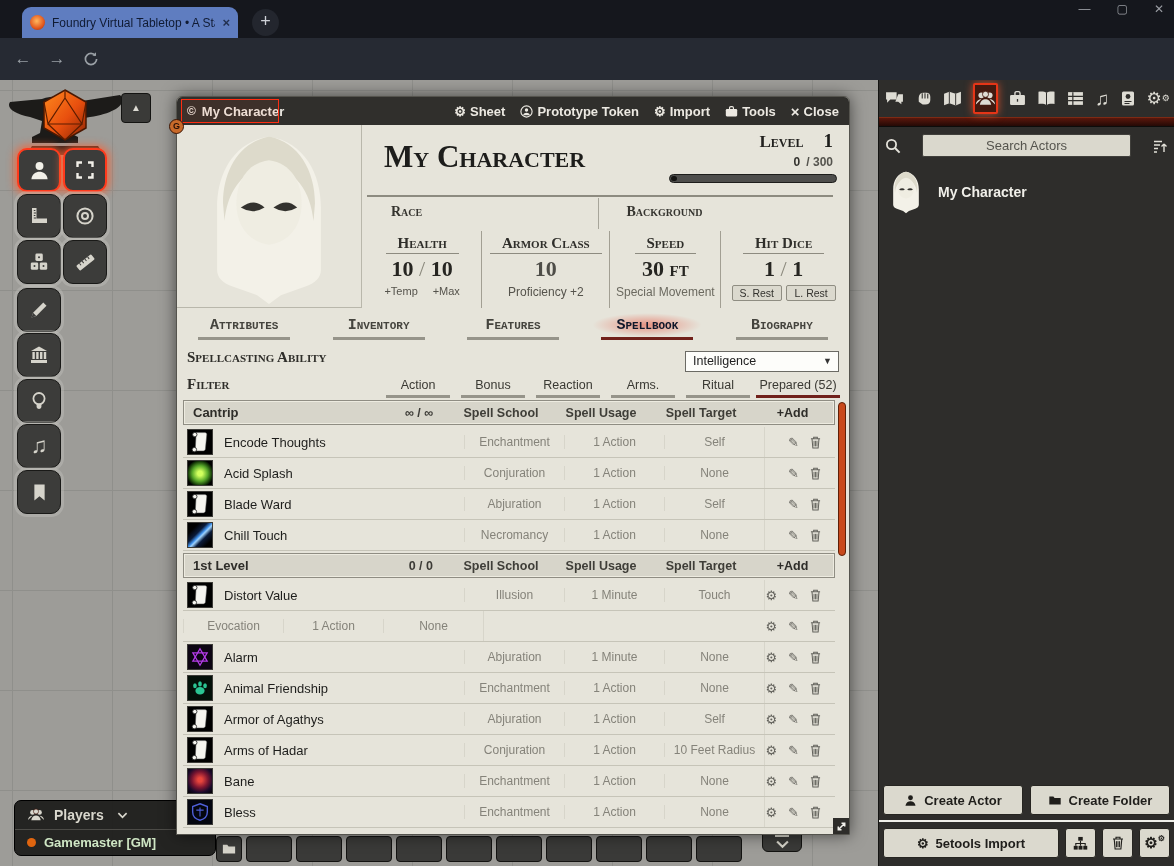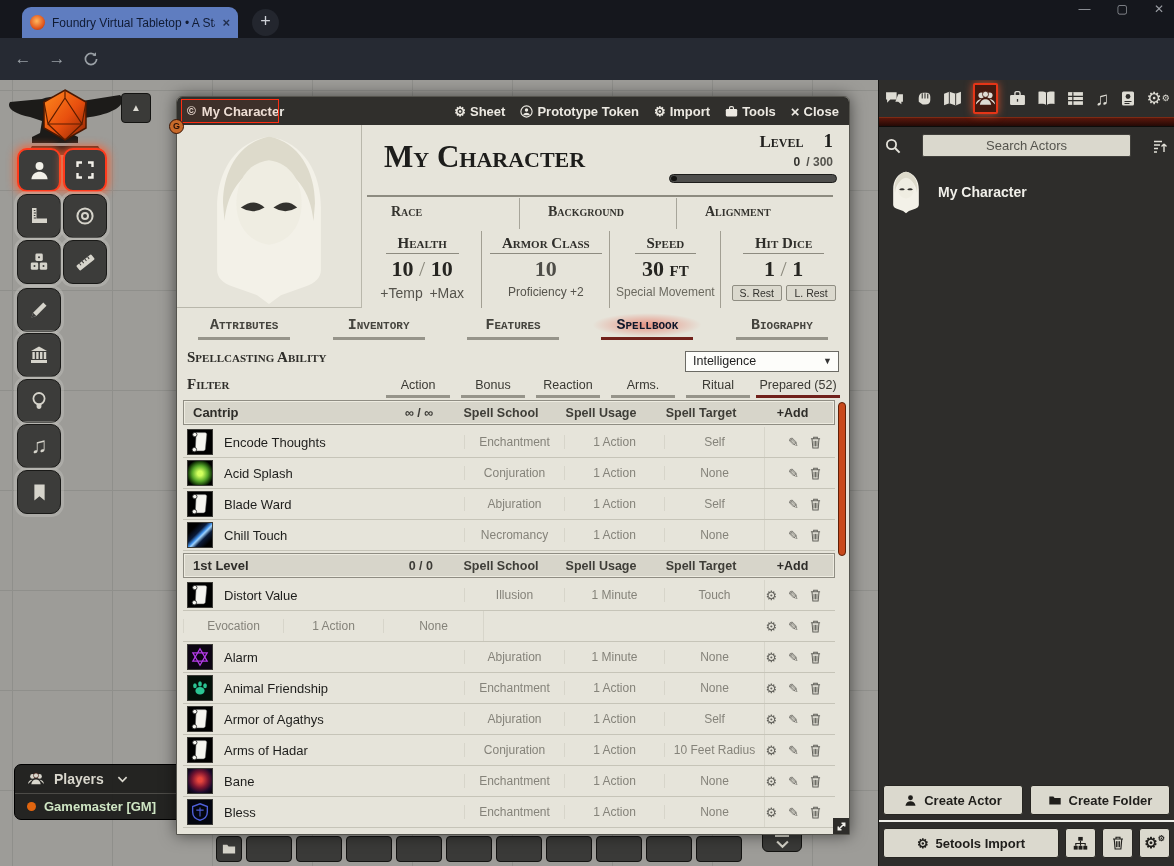--- a/index.html
+++ b/index.html
@@ -56,21 +56,21 @@
   
   .tool { position:absolute; width:44px; height:44px; background:#3c3c3a; border:1px solid #191917;
     border-radius:10px; display:flex; align-items:center; justify-content:center; color:#d6d4cb;
     box-shadow:0 0 0 3px rgba(200,200,195,.35); z-index:3; }
   .tool.active { border:2px solid #ff3a1c; box-shadow:0 0 9px 2px rgba(255,96,48,.85); }
   #collapse-nav { position:absolute; left:121px; top:93px; width:30px; height:30px; background:#3a3a38;
     border:1px solid #141412; border-radius:4px; color:#dcdad2; font-size:10px; text-align:center;
     line-height:28px; z-index:3; }
 
   
-  #players { position:absolute; left:14px; top:764px; width:202px; background:rgba(26,26,24,.92);
+  #players { position:absolute; left:14px; top:800px; width:202px; background:rgba(26,26,24,.92);
     border:1px solid #000; border-radius:7px; z-index:3; color:#d9d7cd; }
   #players .hd { display:flex; align-items:center; gap:9px; padding:6px 12px; font-weight:bold; font-size:14px; }
   #players .row { border-top:1px solid #4c4b47; padding:5px 12px; display:flex; align-items:center; gap:8px;
     font-weight:bold; font-size:13px; color:#cfe6c4; }
   #players .dot { width:9px; height:9px; border-radius:50%; background:#e0650f; }
 
   
   #hotbar { position:absolute; left:216px; top:836px; height:26px; display:flex; gap:4px; z-index:2; }
   .slot { width:46px; height:26px; background:#3a3a38; border:1px solid #131311; border-radius:4px; }
   #macro-folder { width:26px; height:26px; background:#3a3a38; border:1px solid #131311; border-radius:4px;
@@ -109,21 +109,21 @@
   #bio-fields { position:absolute; left:186px; top:101px; right:16px; height:31px; display:flex; }
   #bio-fields .cell { flex:1; padding:6px 0 0 28px; border-right:1px solid #a7a59a; font-size:14px; color:#35342f; }
   #bio-fields .cell:last-child { border-right:none; }
 
   #stats-row { position:absolute; left:186px; top:134px; right:3px; height:77px; display:flex; }
   .stat { text-align:center; padding-top:3px; border-left:1px solid #a29f93; }
   .stat:first-child { border-left:none; }
   .stat .lab { font-size:15px; color:#2f2e2a; display:inline-block; border-bottom:1px solid #8d8b80; padding:0 12px 1px; }
   .stat .vals { font-family:"Liberation Serif",serif; font-weight:bold; font-size:22px; color:#262521; margin-top:2px; }
   .stat .vals .sep { color:#8a887c; font-weight:normal; }
-  .stat .subs { font-size:14px; color:#55534c; margin-top:3px; }
+  .stat .subs { font-size:11px; color:#55534c; margin-top:3px; }
   .stat .subs.split { display:flex; justify-content:space-around; padding:0 14px; }
   .rest-btns { display:flex; justify-content:space-around; padding:0 8px; margin-top:3px; }
   .rest-btn { font-size:10.5px; background:#dbd9ce; border:1px solid #8f8d82; border-radius:2px; padding:1px 7px; color:#33322e; }
 
   #sheet-tabs { position:absolute; left:0; top:216px; width:100%; height:33px; display:flex; }
   .stab { flex:1; text-align:center; font-size:15px; color:#45443e; position:relative; padding-top:3px; }
   .stab .ul { width:92px; height:3px; background:#96948a; margin:3px auto 0; }
   .stab.active { color:#0f172a; }
   .stab.active::before { content:""; position:absolute; left:50%; top:0; transform:translateX(-50%);
     width:110px; height:24px; background:radial-gradient(ellipse at center, rgba(230,76,56,.55), rgba(230,76,56,0) 70%); }
@@ -569,21 +569,20 @@
     <span>0</span><span class="max">/ 300</span>
   </div>
   <div id="xp-bar">
       <span class="fill"></span>
     </div>
   <div id="hdr-divider"></div>
 
   <div id="bio-fields">
     <div class="cell caps">Race</div>
     <div class="cell caps">Background</div>
-    <div class="cell caps">Alignment</div>
   </div>
 
   <div id="stats-row">
     <div class="stat" style="width:24.5%">
       <span class="lab caps">Health</span>
       <div class="vals"><span>10</span> <span class="sep">/</span> <span>10</span></div>
       <div class="subs split">
           <span>+Temp</span>
           <span>+Max</span>
         </div>

